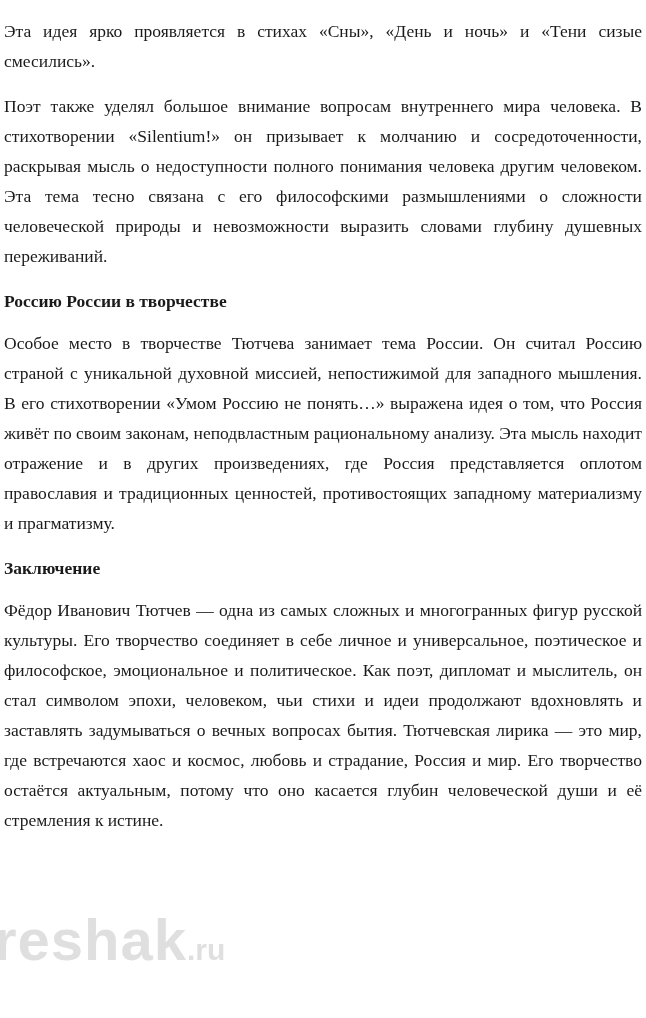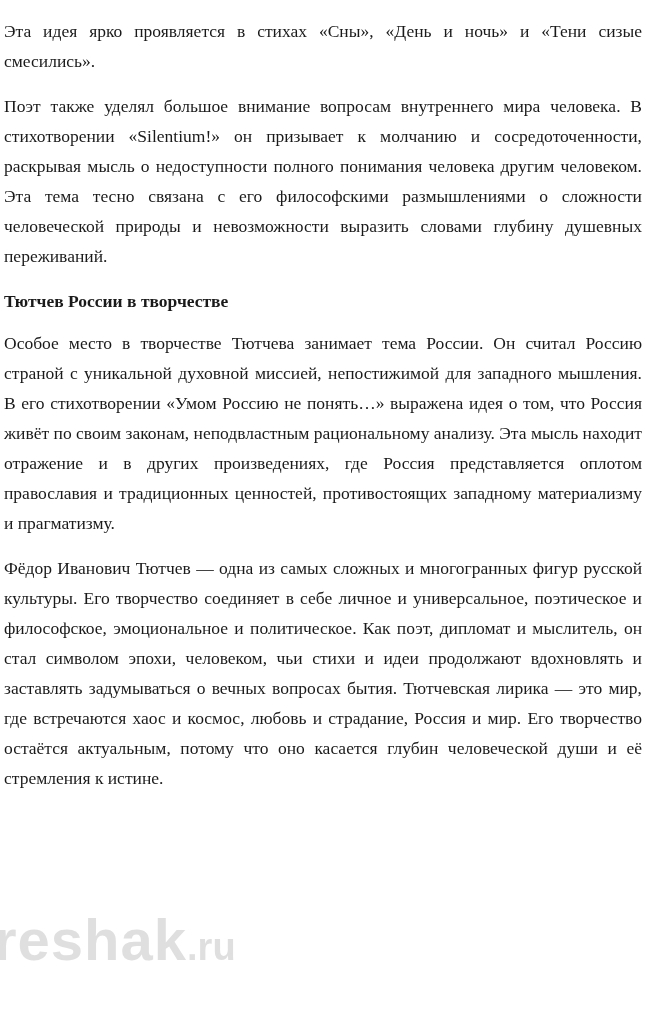--- a/index.html
+++ b/index.html
@@ -30,21 +30,21 @@
     font-size: 58px;
     font-weight: bold;
     color: rgba(150, 150, 150, 0.30);
     letter-spacing: 1px;
     pointer-events: none;
     user-select: none;
     line-height: 58px;
     z-index: 5;
   }
   .watermark .dotru {
-    font-size: 38px;
+    font-size: 30px;
     letter-spacing: 0px;
     text-align: center;
   }
   p {
     margin: 0 0 15px 0;
     font-size: 17.5px;
     line-height: 30px;
     text-align: justify;
     text-justify: inter-word;
     position: relative;
@@ -72,20 +72,21 @@
 <div class="page">
 
   <div class="watermark">
     <span>reshak</span><span class="dotru">.ru</span>
   </div>
 
   <p class="first">Эта идея ярко проявляется в стихах «Сны», «День и ночь» и «Тени сизые смесились».</p>
 
   <p>Поэт также уделял большое внимание вопросам внутреннего мира человека. В стихотворении «Silentium!» он призывает к молчанию и сосредоточенности, раскрывая мысль о недоступности полного понимания человека другим человеком. Эта тема тесно связана с его философскими размышлениями о сложности человеческой природы и невозможности выразить словами глубину душевных переживаний.</p>
 
-  <h3>Тютчев России в творчестве</h3>
+  <h3>Россию России в творчестве</h3>
 
   <p>Особое место в творчестве Тютчева занимает тема России. Он считал Россию страной с уникальной духовной миссией, непостижимой для западного мышления. В его стихотворении «Умом Россию не понять…» выражена идея о том, что Россия живёт по своим законам, неподвластным рациональному анализу. Эта мысль находит отражение и в других произведениях, где Россия представляется оплотом православия и традиционных ценностей, противостоящих западному материализму и прагматизму.</p>
 
+  <h3>Заключение</h3>
 
   <p class="last">Фёдор Иванович Тютчев — одна из самых сложных и многогранных фигур русской культуры. Его творчество соединяет в себе личное и универсальное, поэтическое и философское, эмоциональное и политическое. Как поэт, дипломат и мыслитель, он стал символом эпохи, человеком, чьи стихи и идеи продолжают вдохновлять и заставлять задумываться о вечных вопросах бытия. Тютчевская лирика — это мир, где встречаются хаос и космос, любовь и страдание, Россия и мир. Его творчество остаётся актуальным, потому что оно касается глубин человеческой души и её стремления к истине.</p>
 
 </div>
 
 </body></html>

